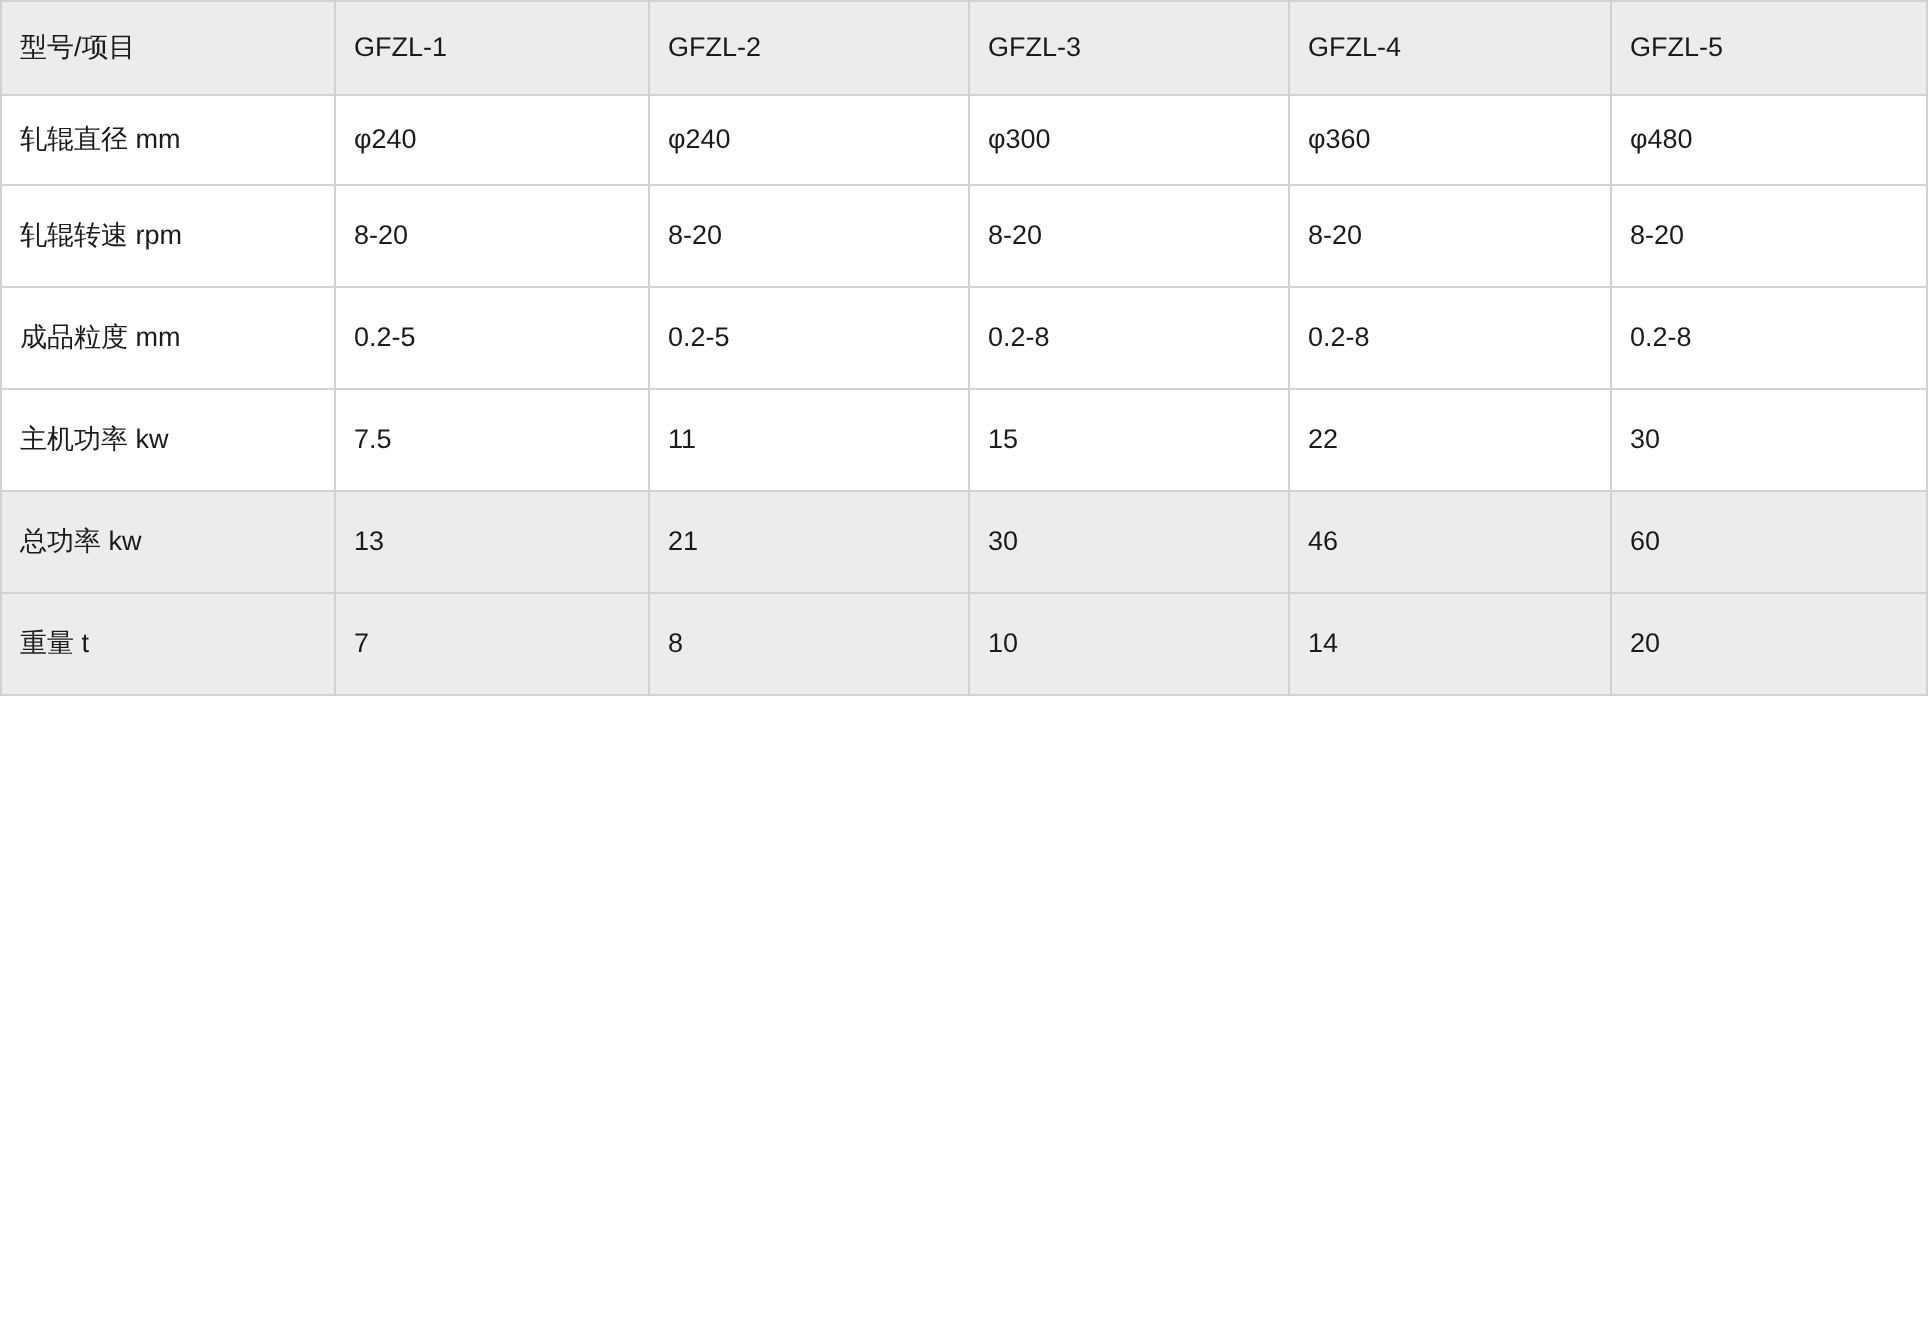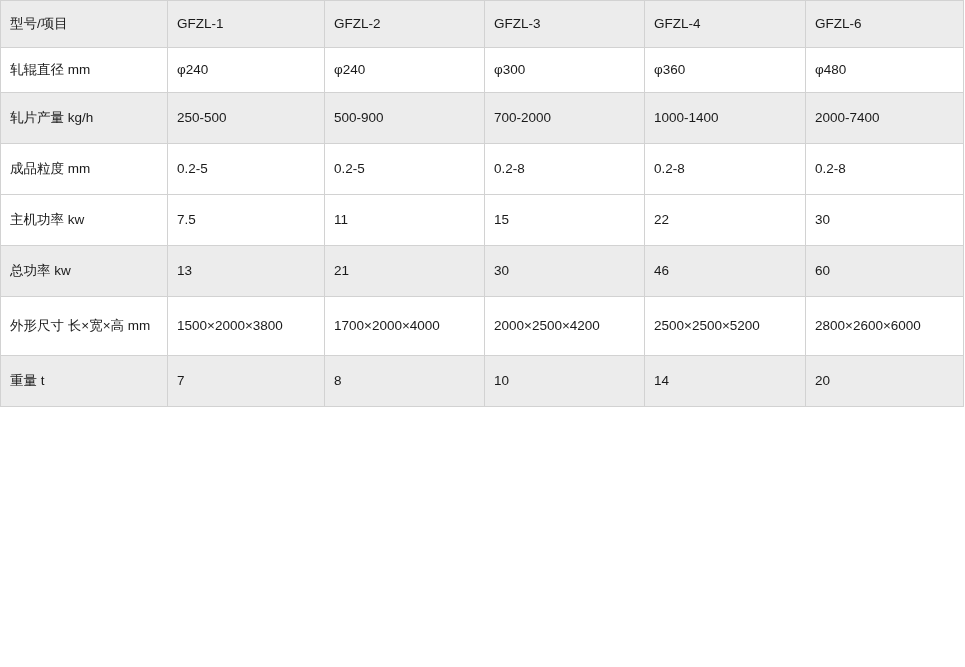--- a/index.html
+++ b/index.html
@@ -64,44 +64,44 @@
       <col class="c4">
       <col class="c5">
   </colgroup>
   <tbody>
     <tr class="head">
       <td>型号/项目</td>
       <td>GFZL-1</td>
       <td>GFZL-2</td>
       <td>GFZL-3</td>
       <td>GFZL-4</td>
-      <td>GFZL-6</td>
+      <td>GFZL-5</td>
     </tr>
 
     <tr class="odd r-h44">
       <td class="label">轧辊直径 mm</td>
       <td>φ240</td>
       <td>φ240</td>
       <td>φ300</td>
       <td>φ360</td>
       <td>φ480</td>
     </tr>
 
 
+    <tr class="odd r-h50">
+      <td class="label">轧辊转速 rpm</td>
+      <td>8-20</td>
+      <td>8-20</td>
+      <td>8-20</td>
+      <td>8-20</td>
+      <td>8-20</td>
+    </tr>
 
 
 
-    <tr class="even r-h50">
-      <td class="label">轧片产量 kg/h</td>
-      <td>250-500</td>
-      <td>500-900</td>
-      <td>700-2000</td>
-      <td>1000-1400</td>
-      <td>2000-7400</td>
-    </tr>
 
     <tr class="odd r-h50">
       <td class="label">成品粒度 mm</td>
       <td>0.2-5</td>
       <td>0.2-5</td>
       <td>0.2-8</td>
       <td>0.2-8</td>
       <td>0.2-8</td>
     </tr>
 
@@ -117,28 +117,20 @@
 
     <tr class="even r-h50">
       <td class="label">总功率 kw</td>
       <td>13</td>
       <td>21</td>
       <td>30</td>
       <td>46</td>
       <td>60</td>
     </tr>
 
-    <tr class="odd r-h58">
-      <td class="label">外形尺寸 长×宽×高 mm</td>
-      <td>1500×2000×3800</td>
-      <td>1700×2000×4000</td>
-      <td>2000×2500×4200</td>
-      <td>2500×2500×5200</td>
-      <td>2800×2600×6000</td>
-    </tr>
 
     <tr class="even r-h50">
       <td class="label">重量 t</td>
       <td>7</td>
       <td>8</td>
       <td>10</td>
       <td>14</td>
       <td>20</td>
     </tr>
   </tbody>

